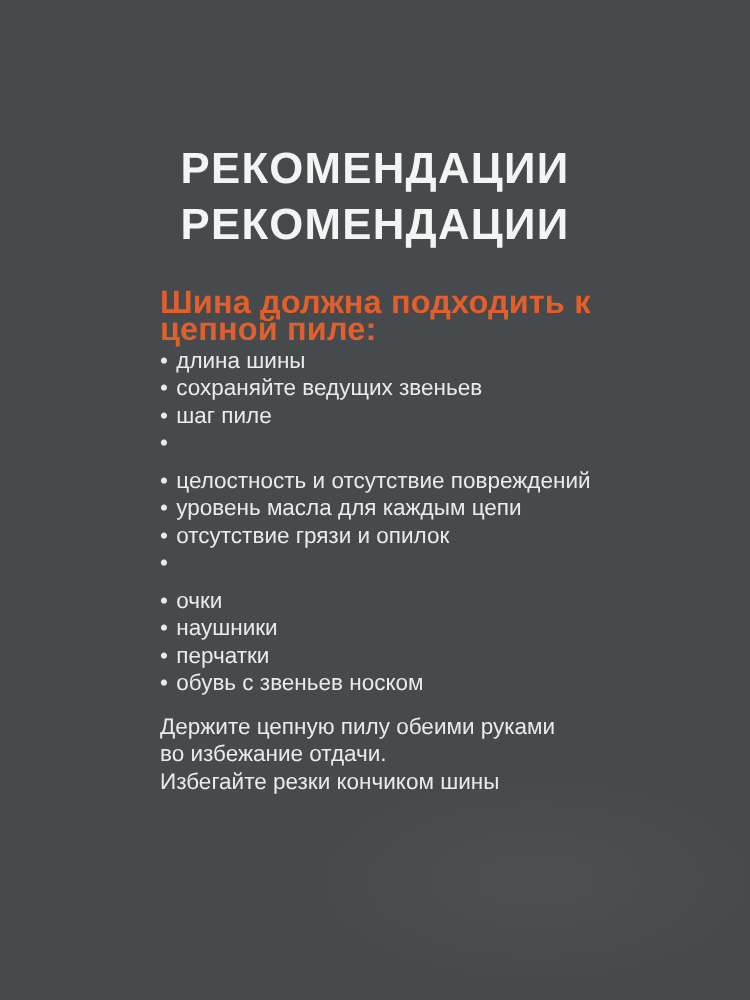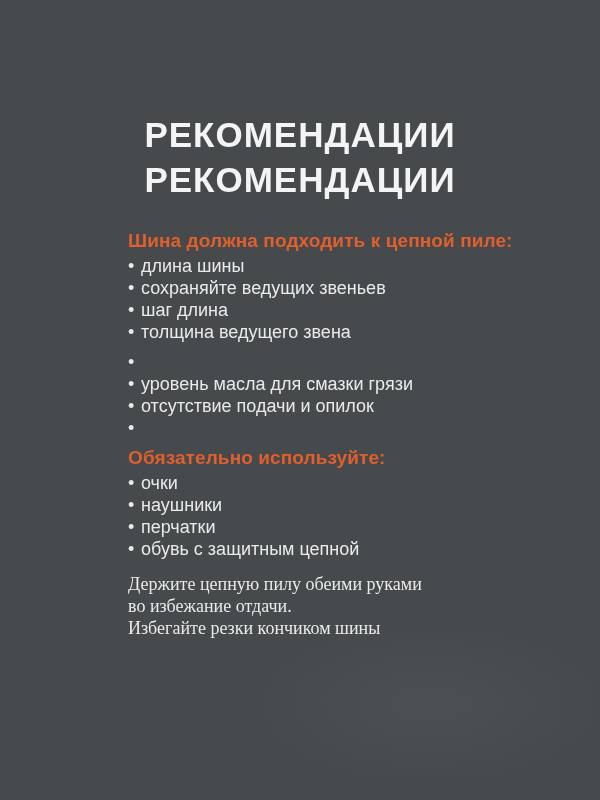--- a/index.html
+++ b/index.html
@@ -34,21 +34,21 @@
     position: absolute;
     left: 120px;
     top: 230px;
     width: 420px;
   }
   .section {
     margin-bottom: 8px;
   }
   .section-heading {
     color: #e05f2c;
-    font-size: 19px;
+    font-size: 26px;
     line-height: 22px;
     font-weight: 700;
     margin: 0 0 3px 0;
     letter-spacing: 0.1px;
   }
   .bullet-list {
     margin: 0;
     padding: 0;
     list-style: none;
   }
@@ -64,21 +64,20 @@
     width: 13px;
     flex: 0 0 13px;
     color: #e9ebeb;
   }
   .footer-paragraph {
     margin-top: 13px;
     color: #e9ebeb;
     font-size: 18px;
     line-height: 22px;
     font-weight: 400;
-    font-family: Liberation Serif, serif;
   }
   .footer-line {
     white-space: nowrap;
   }
 </style>
 </head>
 <body>
 
 <div class="poster">
 
@@ -95,66 +94,65 @@
         <li class="bullet-item">
           <span class="bullet-marker">•</span>
           <span>длина шины</span>
         </li>
         <li class="bullet-item">
           <span class="bullet-marker">•</span>
           <span>сохраняйте ведущих звеньев</span>
         </li>
         <li class="bullet-item">
           <span class="bullet-marker">•</span>
-          <span>шаг длина</span>
+          <span>шаг пиле</span>
         </li>
         <li class="bullet-item">
           <span class="bullet-marker">•</span>
-          <span>толщина ведущего звена</span>
         </li>
       </ul>
     </div>
 
     <div class="section">
       <ul class="bullet-list">
         <li class="bullet-item">
           <span class="bullet-marker">•</span>
+          <span>целостность и отсутствие повреждений</span>
         </li>
         <li class="bullet-item">
           <span class="bullet-marker">•</span>
-          <span>уровень масла для смазки грязи</span>
+          <span>уровень масла для каждым цепи</span>
         </li>
         <li class="bullet-item">
           <span class="bullet-marker">•</span>
-          <span>отсутствие подачи и опилок</span>
+          <span>отсутствие грязи и опилок</span>
         </li>
         <li class="bullet-item">
           <span class="bullet-marker">•</span>
         </li>
       </ul>
     </div>
 
     <div class="section">
-      <h2 class="section-heading">Обязательно используйте:</h2>
       <ul class="bullet-list">
         <li class="bullet-item">
           <span class="bullet-marker">•</span>
           <span>очки</span>
         </li>
         <li class="bullet-item">
           <span class="bullet-marker">•</span>
           <span>наушники</span>
         </li>
         <li class="bullet-item">
           <span class="bullet-marker">•</span>
           <span>перчатки</span>
         </li>
         <li class="bullet-item">
           <span class="bullet-marker">•</span>
-          <span>обувь с защитным цепной</span>
+          <span>обувь с звеньев носком</span>
         </li>
       </ul>
     </div>
 
     <div class="footer-paragraph">
       <div class="footer-line">Держите цепную пилу обеими руками</div>
       <div class="footer-line">во избежание отдачи.</div>
       <div class="footer-line">Избегайте резки кончиком шины</div>
     </div>
 

